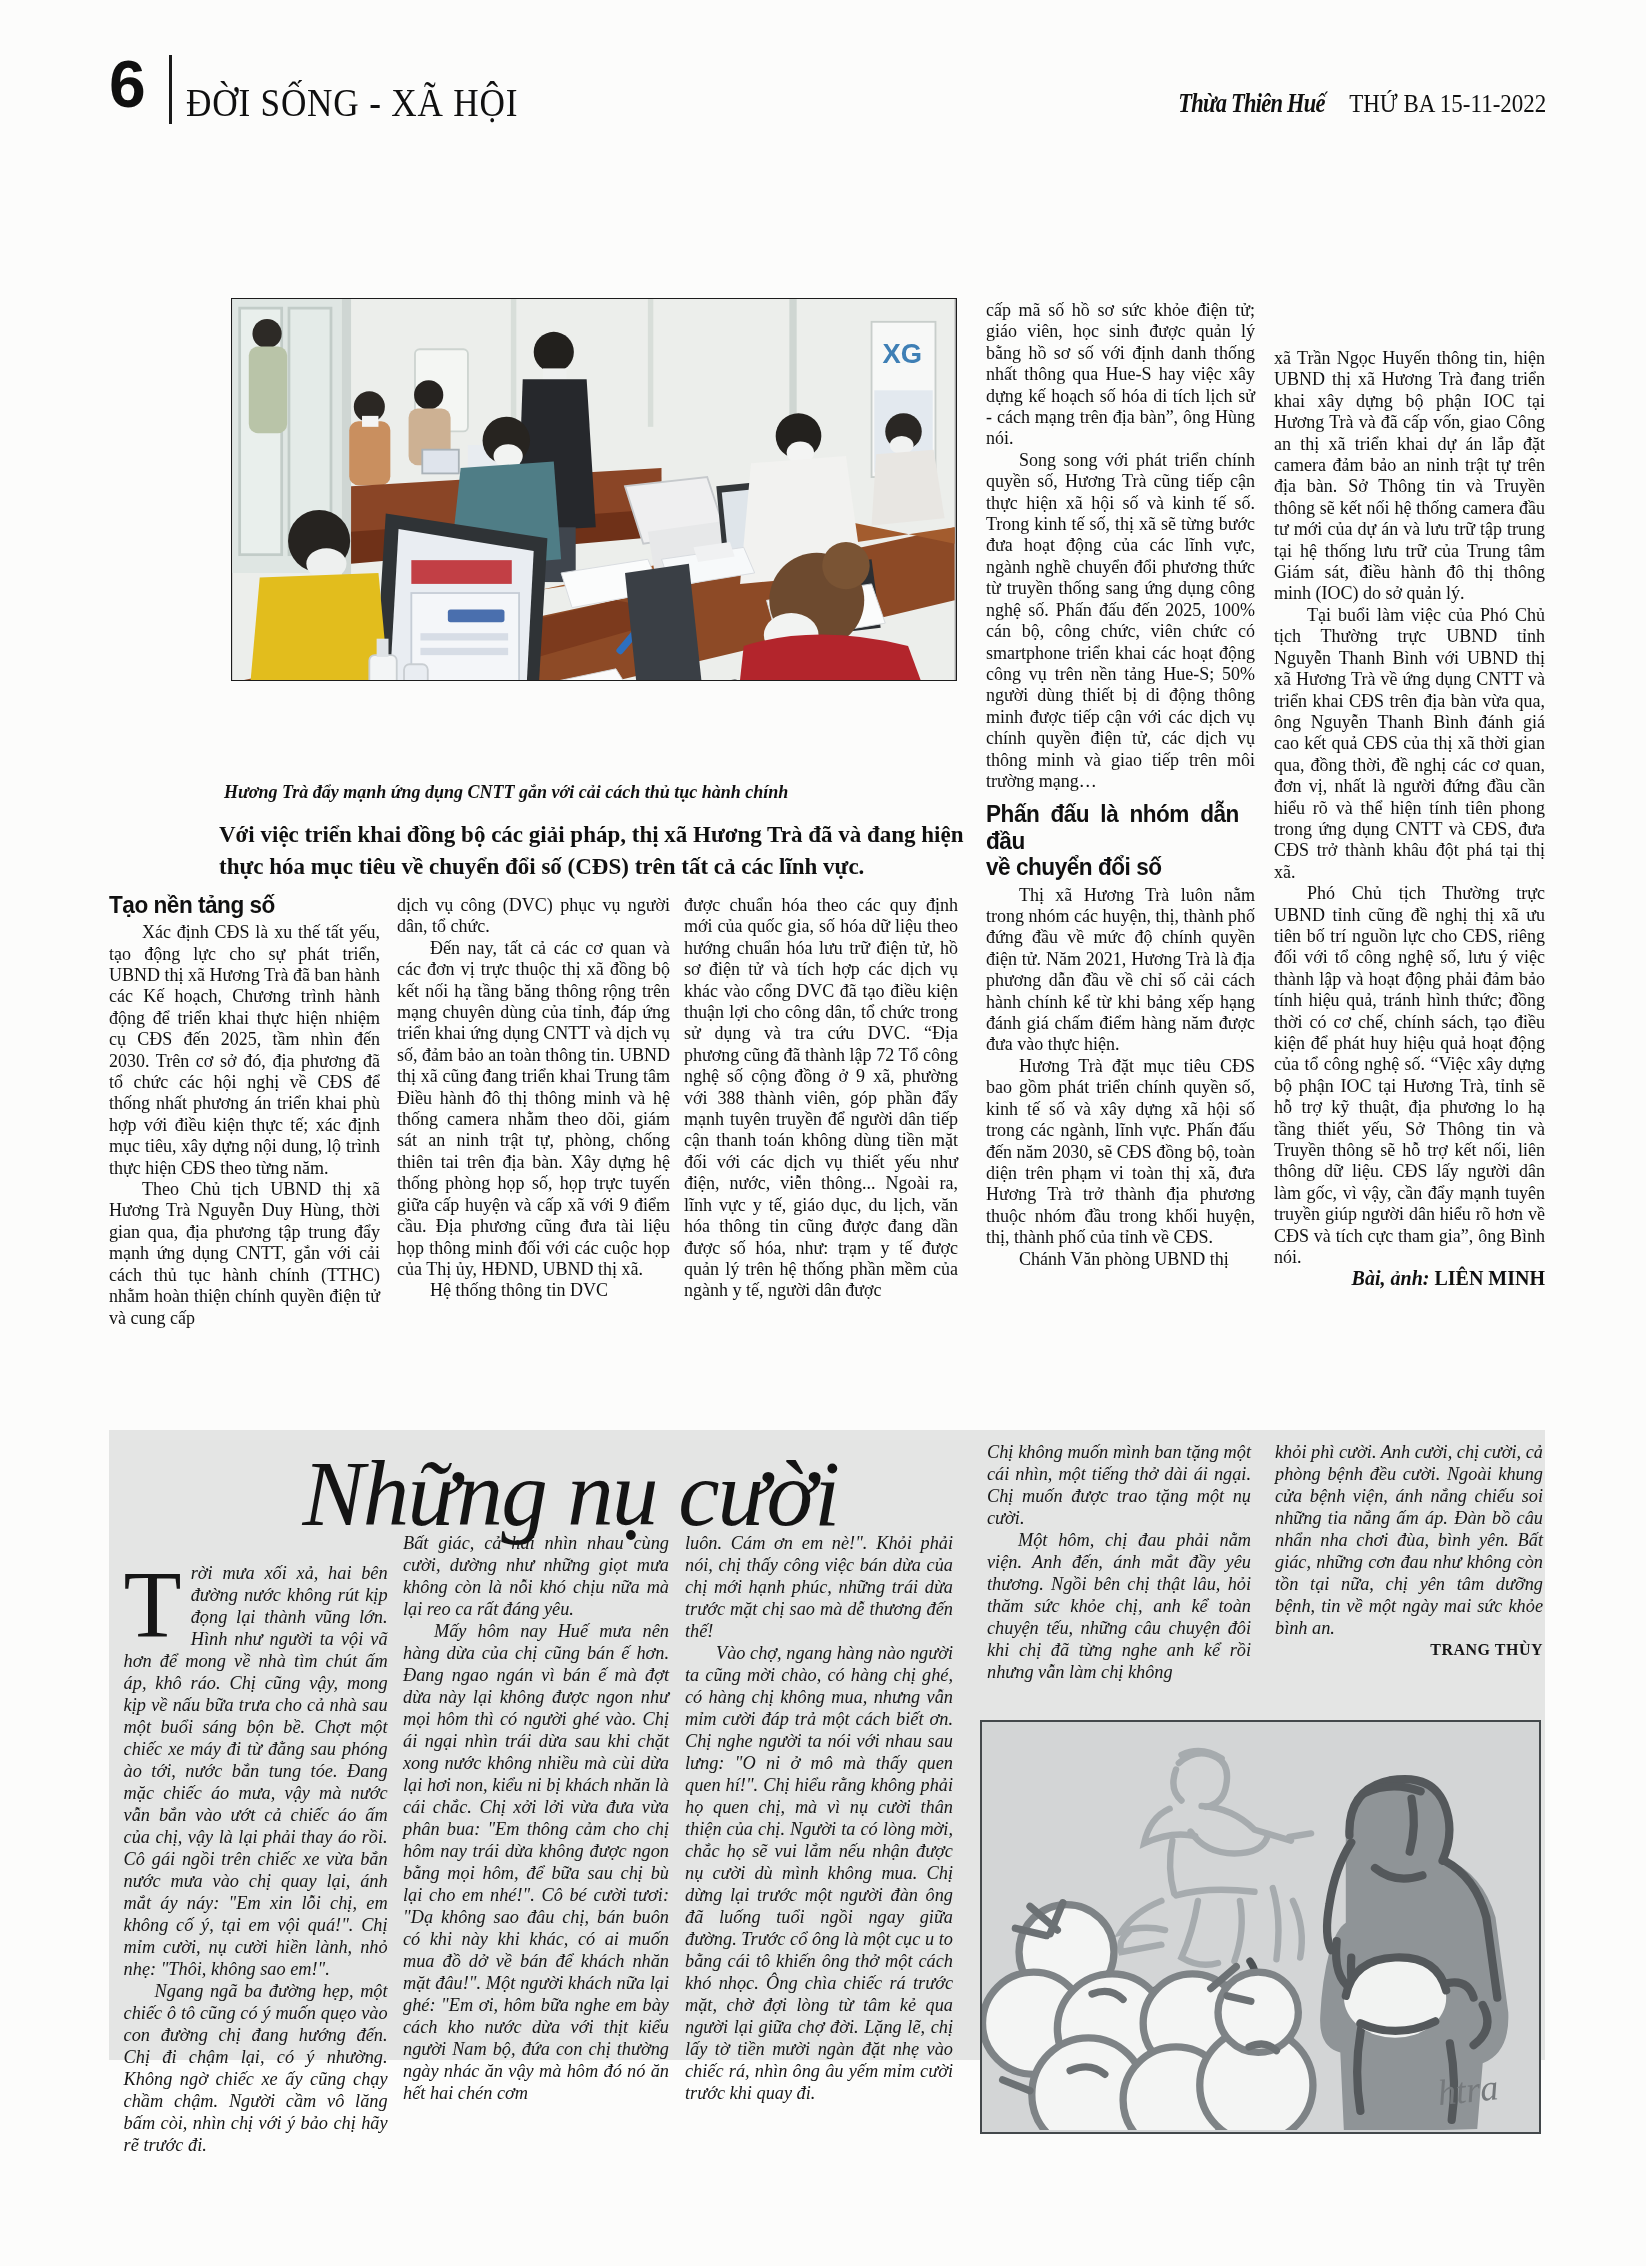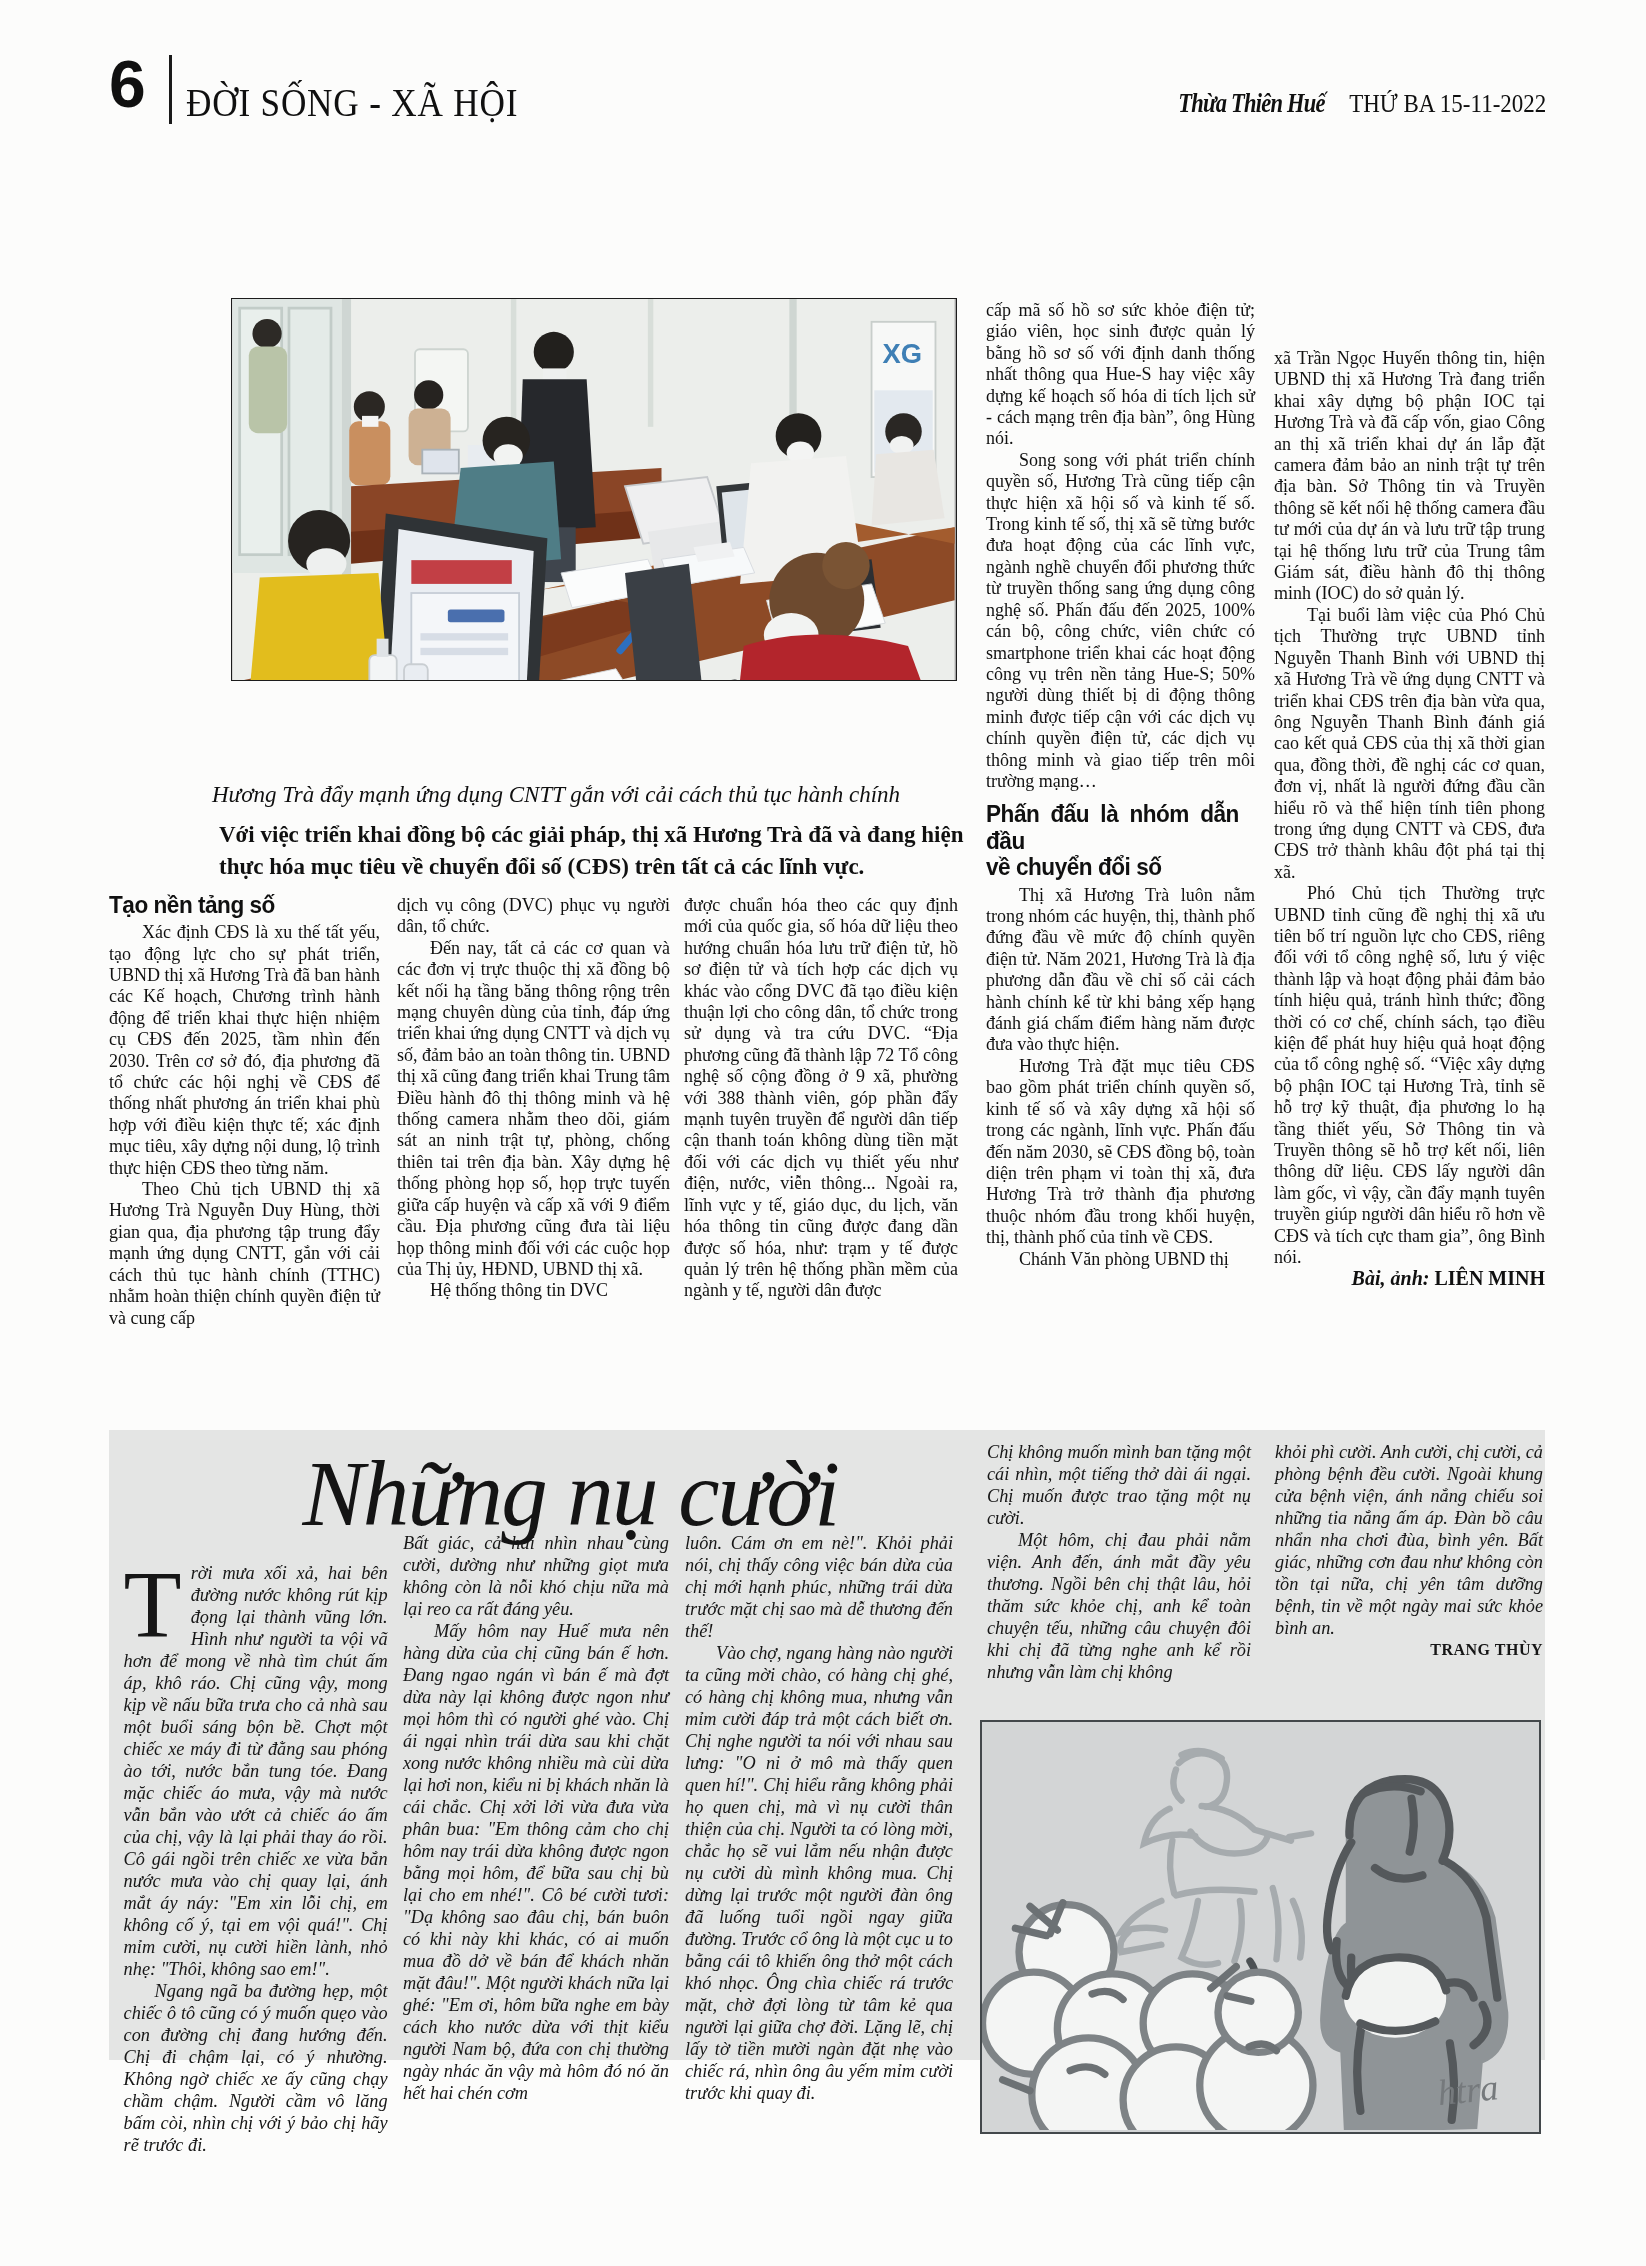--- a/index.html
+++ b/index.html
@@ -17,22 +17,22 @@
          transform-origin:right;letter-spacing:-0.9px;}
   .issue-date{font-size:25px;display:inline-block;transform:scaleX(.92);transform-origin:right;margin-left:3.7px;}
   
   .headline-wrap{position:absolute;left:109px;right:101px;top:117px;text-align:center;height:183px;}
   .headline{display:inline-block;font-family:"Liberation Sans","DejaVu Sans",sans-serif;font-weight:700;
             font-size:157px;line-height:174px;letter-spacing:-7.3px;white-space:nowrap;color:#080808;
             transform:scaleX(.78) scaleY(1.04);transform-origin:center top;}
   
   .photo{position:absolute;left:231px;top:298px;width:726px;height:383px;border:1.8px solid #1c1c1c;
          box-sizing:border-box;background:#a3a3a3;overflow:hidden;}
-  .caption{position:absolute;left:212px;top:782px;width:740px;font-style:italic;font-weight:400;
-           font-size:23px;}
+  .caption{position:absolute;left:224px;top:782px;width:740px;font-style:italic;font-weight:700;
+           font-size:18px;}
   .lede{position:absolute;left:219px;top:819px;width:768px;font-weight:700;font-size:23px;line-height:32px;}
   
   .col{position:absolute;font-size:18px;line-height:21.4px;text-align:justify;}
   .col p{margin:0;text-indent:33px;}
   .col p.cont{text-indent:0;}
   .subhead{font-family:"Liberation Sans","DejaVu Sans",sans-serif;font-weight:700;font-size:24px;
            line-height:26.5px;transform:scaleX(.94);transform-origin:left;text-indent:0;margin:0 0 3.7px 0;
            letter-spacing:-0.5px;}
   .subhead.mid{margin-top:9.1px;}
   .a1c1{left:109px;top:892px;width:271px;}

